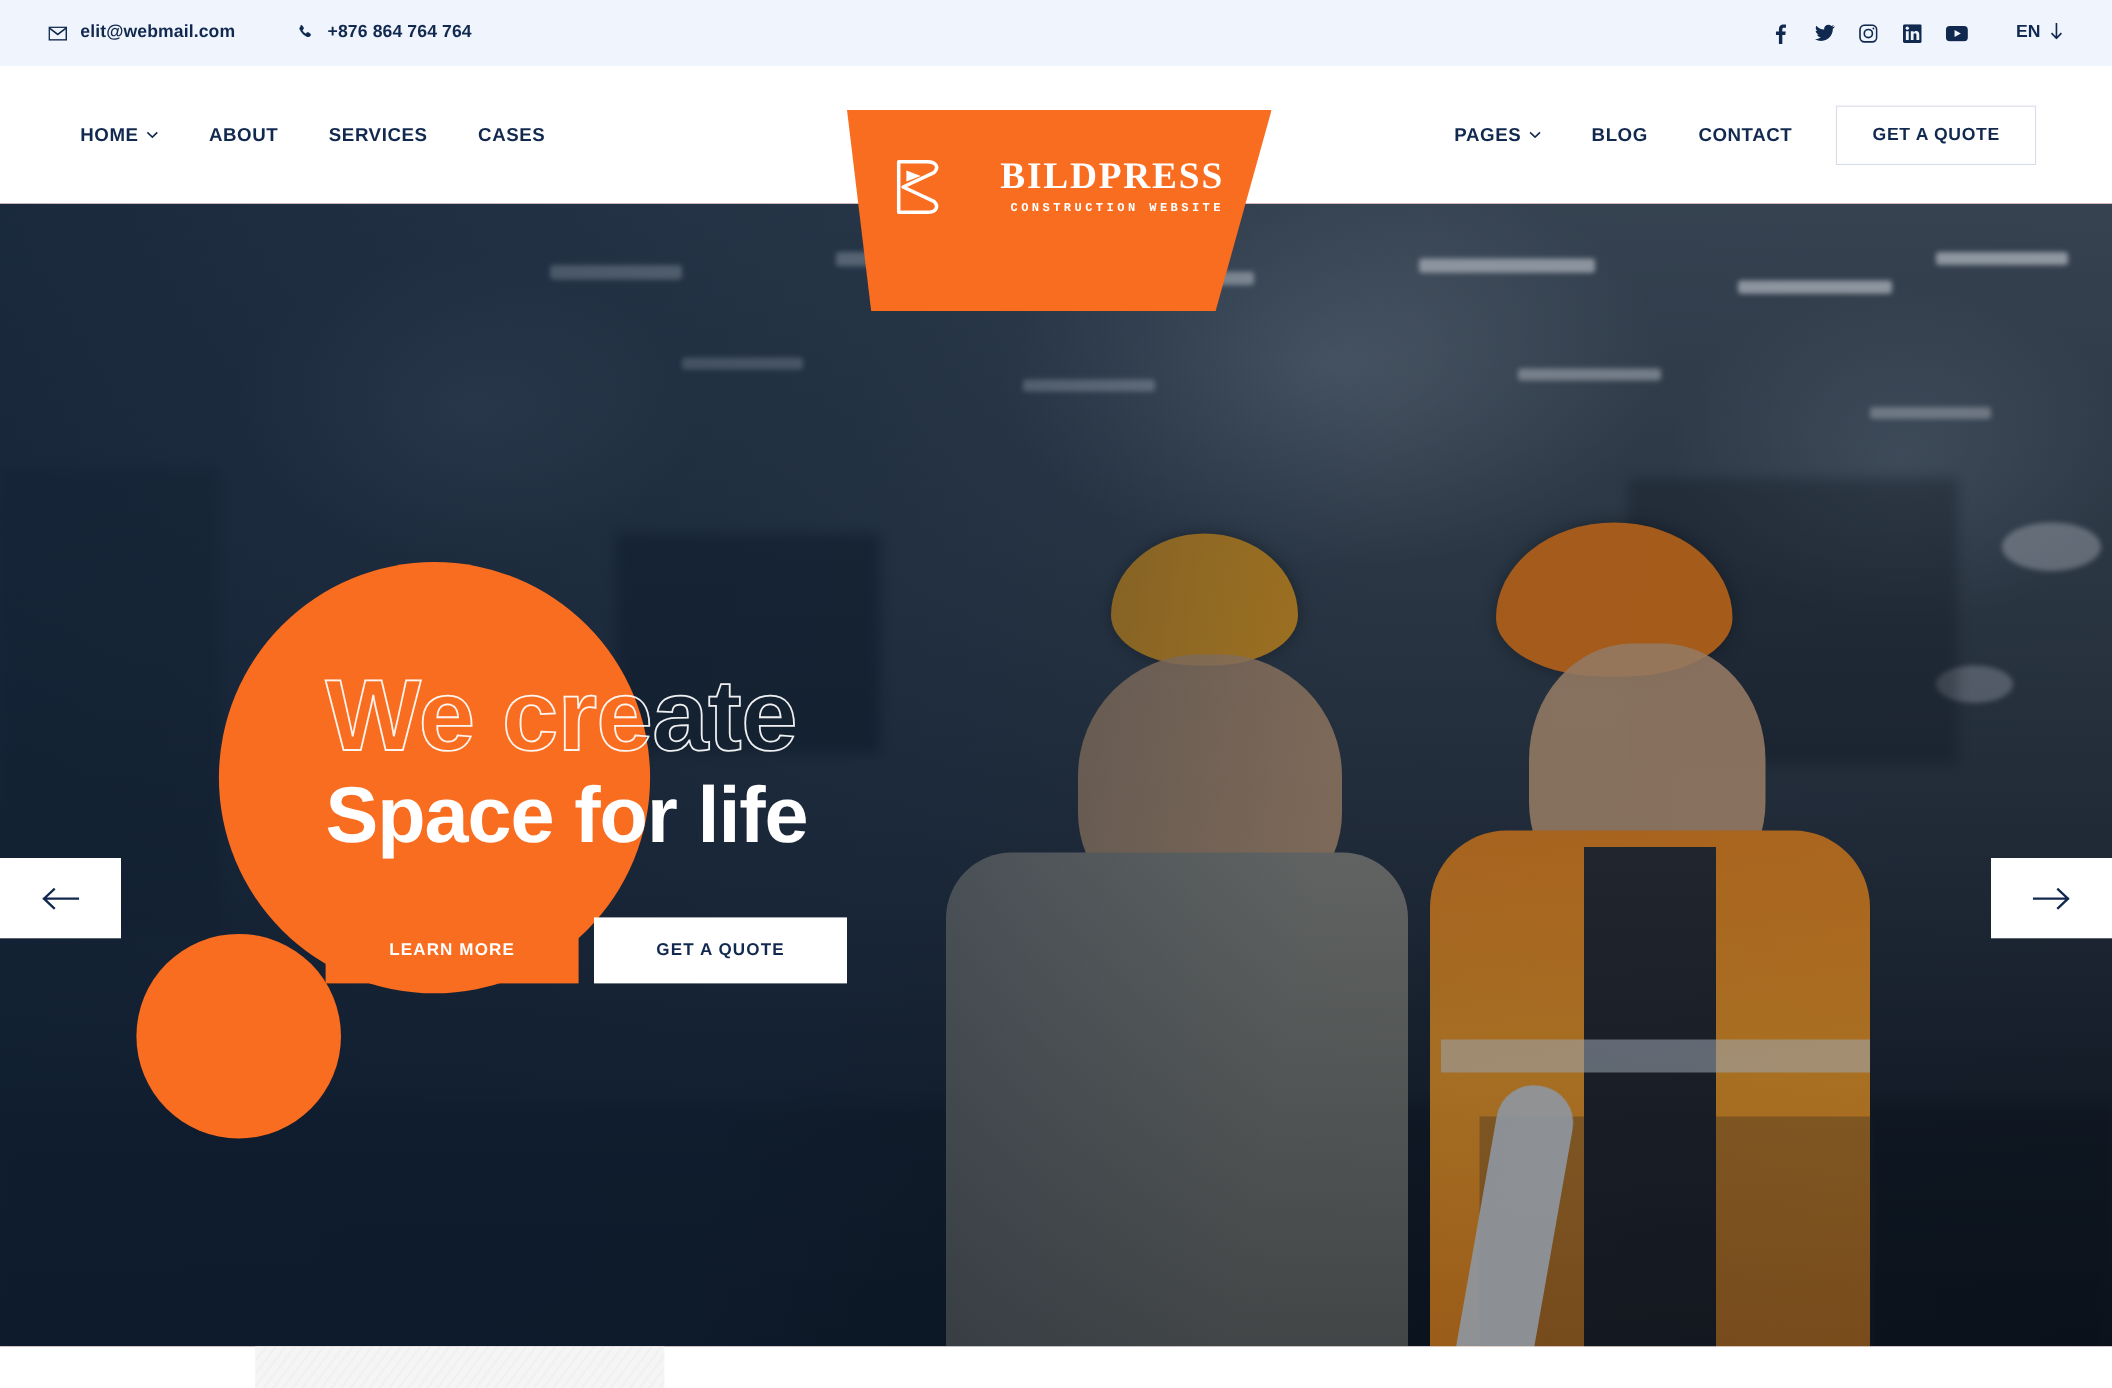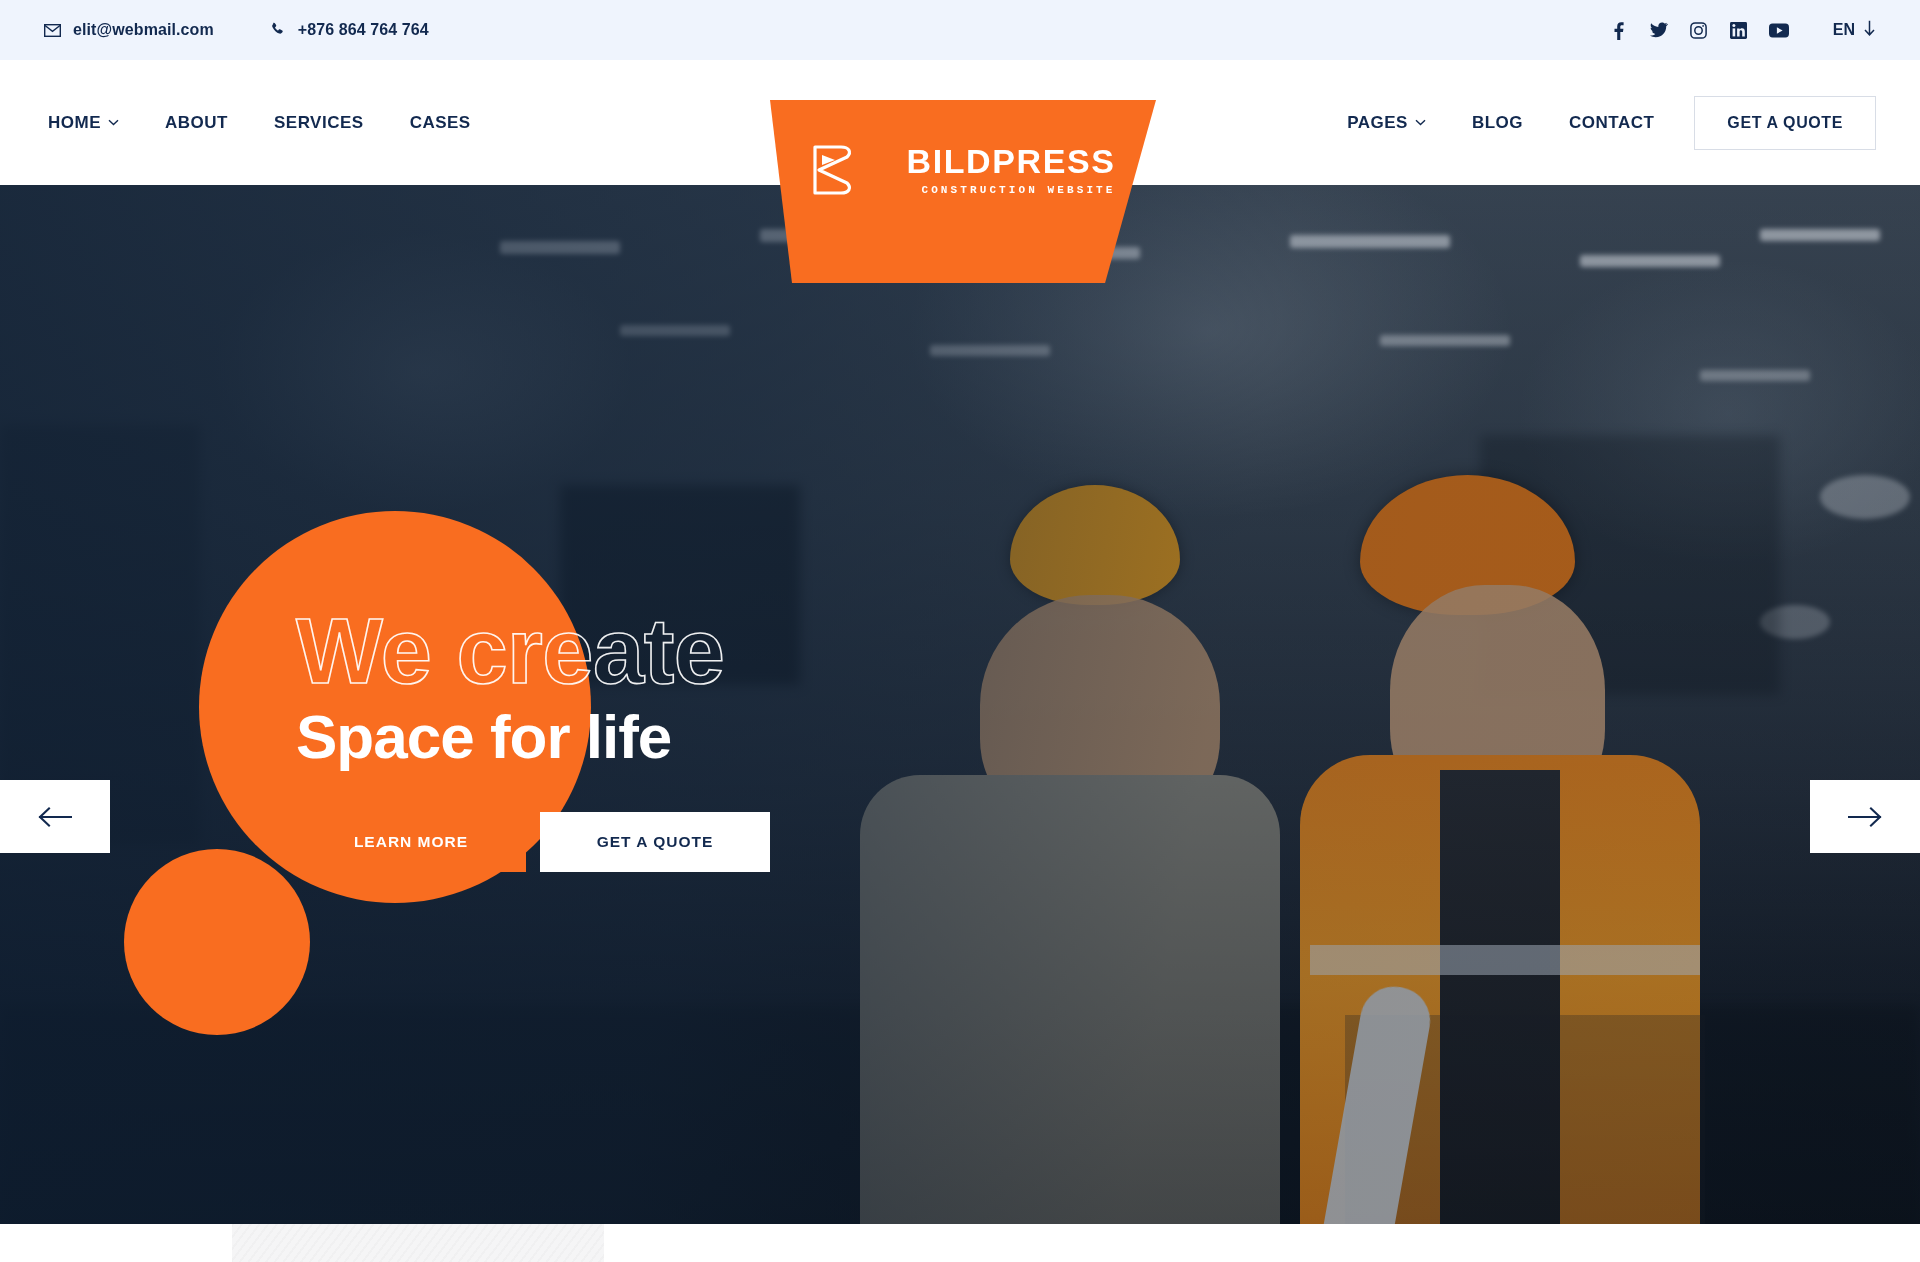--- a/index.html
+++ b/index.html
@@ -25,21 +25,21 @@
   .tb-right{ margin-left:auto; display:flex; align-items:center; gap:0; }
   .soc{ width:40px; height:40px; display:flex; align-items:center; justify-content:center;
         color:#12294f; }
   .soc svg{ display:block; }
   .lang{ display:flex; align-items:center; gap:8px; margin-left:34px;
     font-size:16px; font-weight:700; color:#12294f; }
 
   
   .header{
     height:125px; background:#fff; position:relative; z-index:30;
-    display:flex; align-items:center; padding:0 44px;
+    display:flex; align-items:center; padding:0 69px;
   }
   .nav{ display:flex; align-items:center; gap:46px; }
   .nav-item{
     font-size:17px; font-weight:700; letter-spacing:.5px;
     color:#12294f; display:flex; align-items:center; gap:7px;
     text-transform:uppercase; white-space:nowrap; cursor:pointer;
   }
   .nav-left{ margin-left:4px; }
   .nav-right{ margin-left:auto; margin-right:40px; }
   .chev{ width:11px; height:7px; display:block; }
@@ -60,21 +60,21 @@
     clip-path:polygon(0 0, 100% 0, 86.8% 100%, 5.7% 100%);
   }
   .logo-inner{
     position:absolute; left:0; right:0; top:44px;
     display:flex; align-items:center; justify-content:center; gap:13px;
   }
   .logo-mark{ width:47px; height:52px; display:block; }
   .logo-text{ display:flex; flex-direction:column; }
   .logo-name{
     font-size:34px; font-weight:700; color:#fff;
-    letter-spacing:1.6px; line-height:1; font-family:Liberation Sans, sans-serif;margin-left:36px;
+    letter-spacing:1.6px; line-height:1; font-family:Liberation Serif, serif;margin-left:36px;
   }
   .logo-sub{
     font-size:11px; font-weight:700; color:#fff;
     letter-spacing:3.1px; line-height:1; margin-top:7px; text-align:right;font-family:Liberation Mono, monospace;
   }
 
   
   .hero{
     position:relative; height:1039px; overflow:hidden;
     background:#b91c1c;
@@ -110,22 +110,22 @@
   }
 
   .hero-content{ position:absolute; left:296px; top:420px; z-index:6; width:760px; }
   .h-line1{
     font-size:92px; font-weight:700; line-height:1.02; letter-spacing:-.5px;
     color:transparent;
     -webkit-text-stroke:1.6px rgba(255,255,255,.93);
     margin-bottom:6px;
   }
   .h-line2{
-    font-size:62px; font-weight:700; line-height:1.02; letter-spacing:-1px;
-    color:#ffffff; margin-bottom:44px;
+    font-size:72px; font-weight:700; line-height:1.02; letter-spacing:-1px;
+    color:#ffffff; margin-bottom:56px;
   }
   .h-para{
     font-size:20px; line-height:1.72; color:#eef2f7; font-weight:400;
     max-width:690px; margin-bottom:44px;
   }
   .h-btns{ display:flex; gap:14px; }
   .btn{
     font-family:inherit; font-size:15.5px; font-weight:700; letter-spacing:1px;
     border:none; cursor:pointer; padding:0 40px; height:60px;
     display:flex; align-items:center; justify-content:center; white-space:nowrap;

